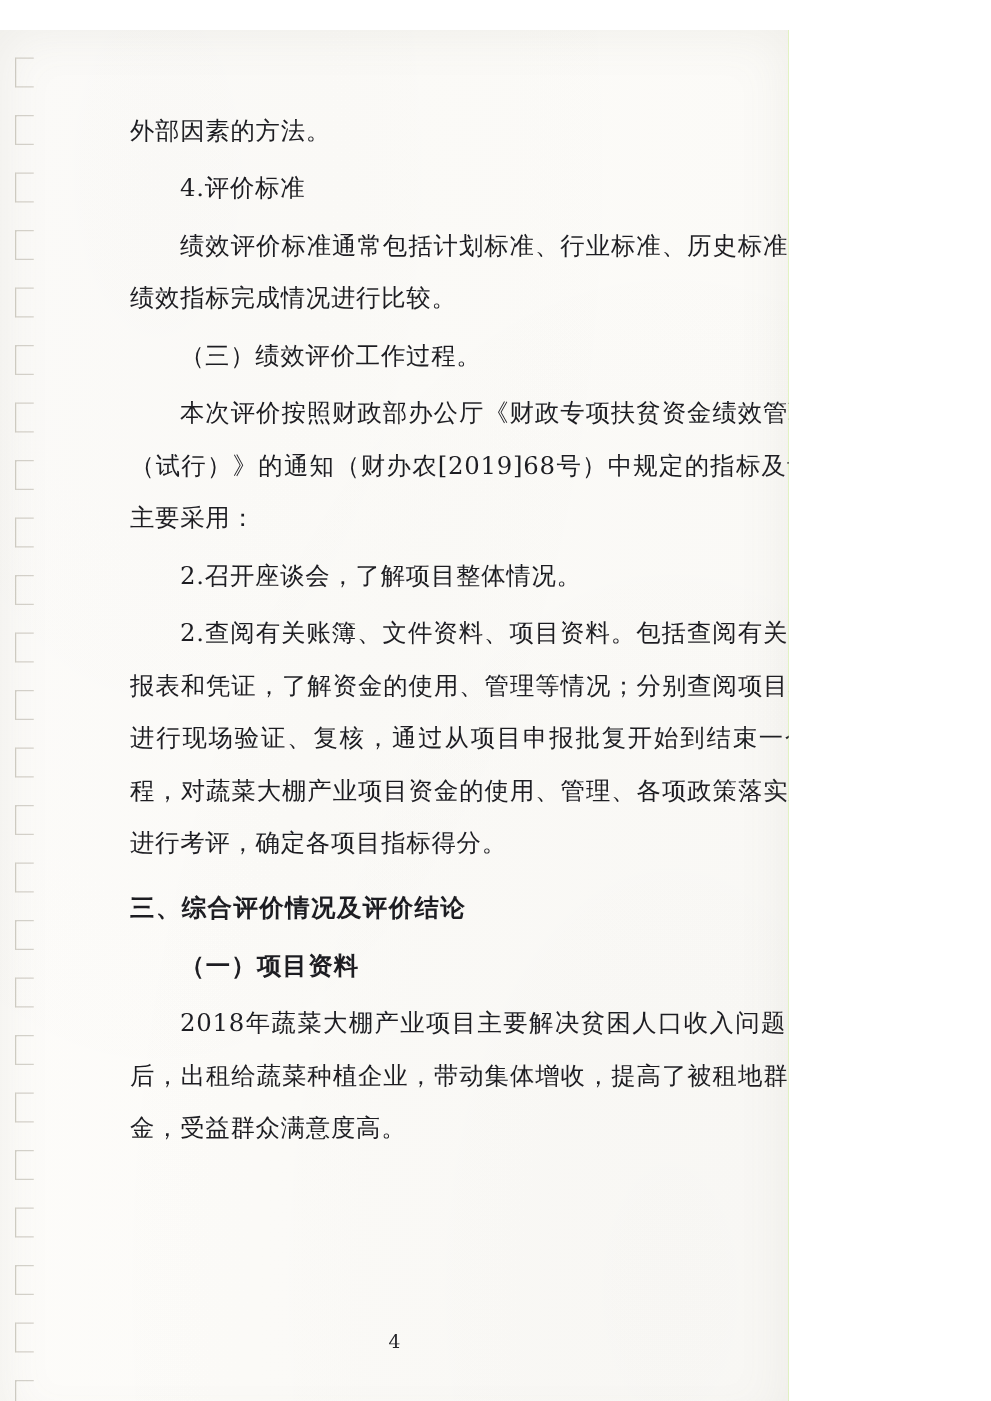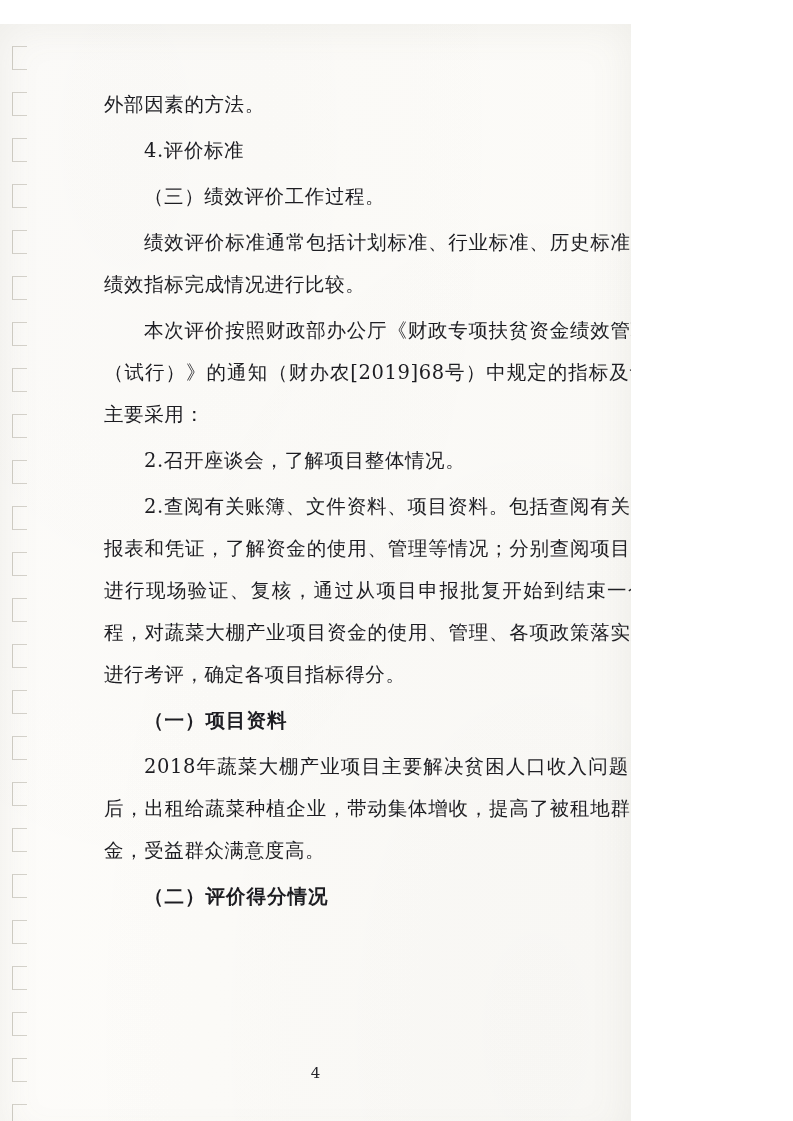--- a/index.html
+++ b/index.html
@@ -128,26 +128,26 @@
       <i style="top:874px"></i>
     <i style="top:920px"></i>
       <i style="top:966px"></i>
       <i style="top:1012px"></i>
       <i style="top:1058px"></i>
   </div>
 
   <div class="content">
     <p>外部因素的方法。</p>
     <p class="ind">4.评价标准</p>
+    <p class="ind">绩效评价标准通常包括计划标准、行业标准、历史标准等，用于对绩效指标完成情况进行比较。</p>
     <p class="ind">（三）绩效评价工作过程。</p>
-    <p class="ind">绩效评价标准通常包括计划标准、行业标准、历史标准等，用于对绩效指标完成情况进行比较。</p>
     <p class="ind">本次评价按照财政部办公厅《财政专项扶贫资金绩效管理操作指南（试行）》的通知（财办农[2019]68号）中规定的指标及评价方法，主要采用：</p>
     <p class="ind">2.召开座谈会，了解项目整体情况。</p>
     <p class="ind">2.查阅有关账簿、文件资料、项目资料。包括查阅有关资金账务、报表和凭证，了解资金的使用、管理等情况；分别查阅项目相关资料，进行现场验证、复核，通过从项目申报批复开始到结束一个完整的流程，对蔬菜大棚产业项目资金的使用、管理、各项政策落实及效益情况进行考评，确定各项目指标得分。</p>
+    <p class="heading">三、综合评价情况及评价结论</p>
     <p class="sub-heading">（一）项目资料</p>
     <p class="ind">2018年蔬菜大棚产业项目主要解决贫困人口收入问题。工程完工后，出租给蔬菜种植企业，带动集体增收，提高了被租地群众土地流转金，受益群众满意度高。</p>
-    <p class="sub-heading">（二）评价得分情况</p>
   </div>
 
   <div class="page-number">4</div>
 
   <div class="edge-shade"></div>
 </div>
 
 </body></html>

